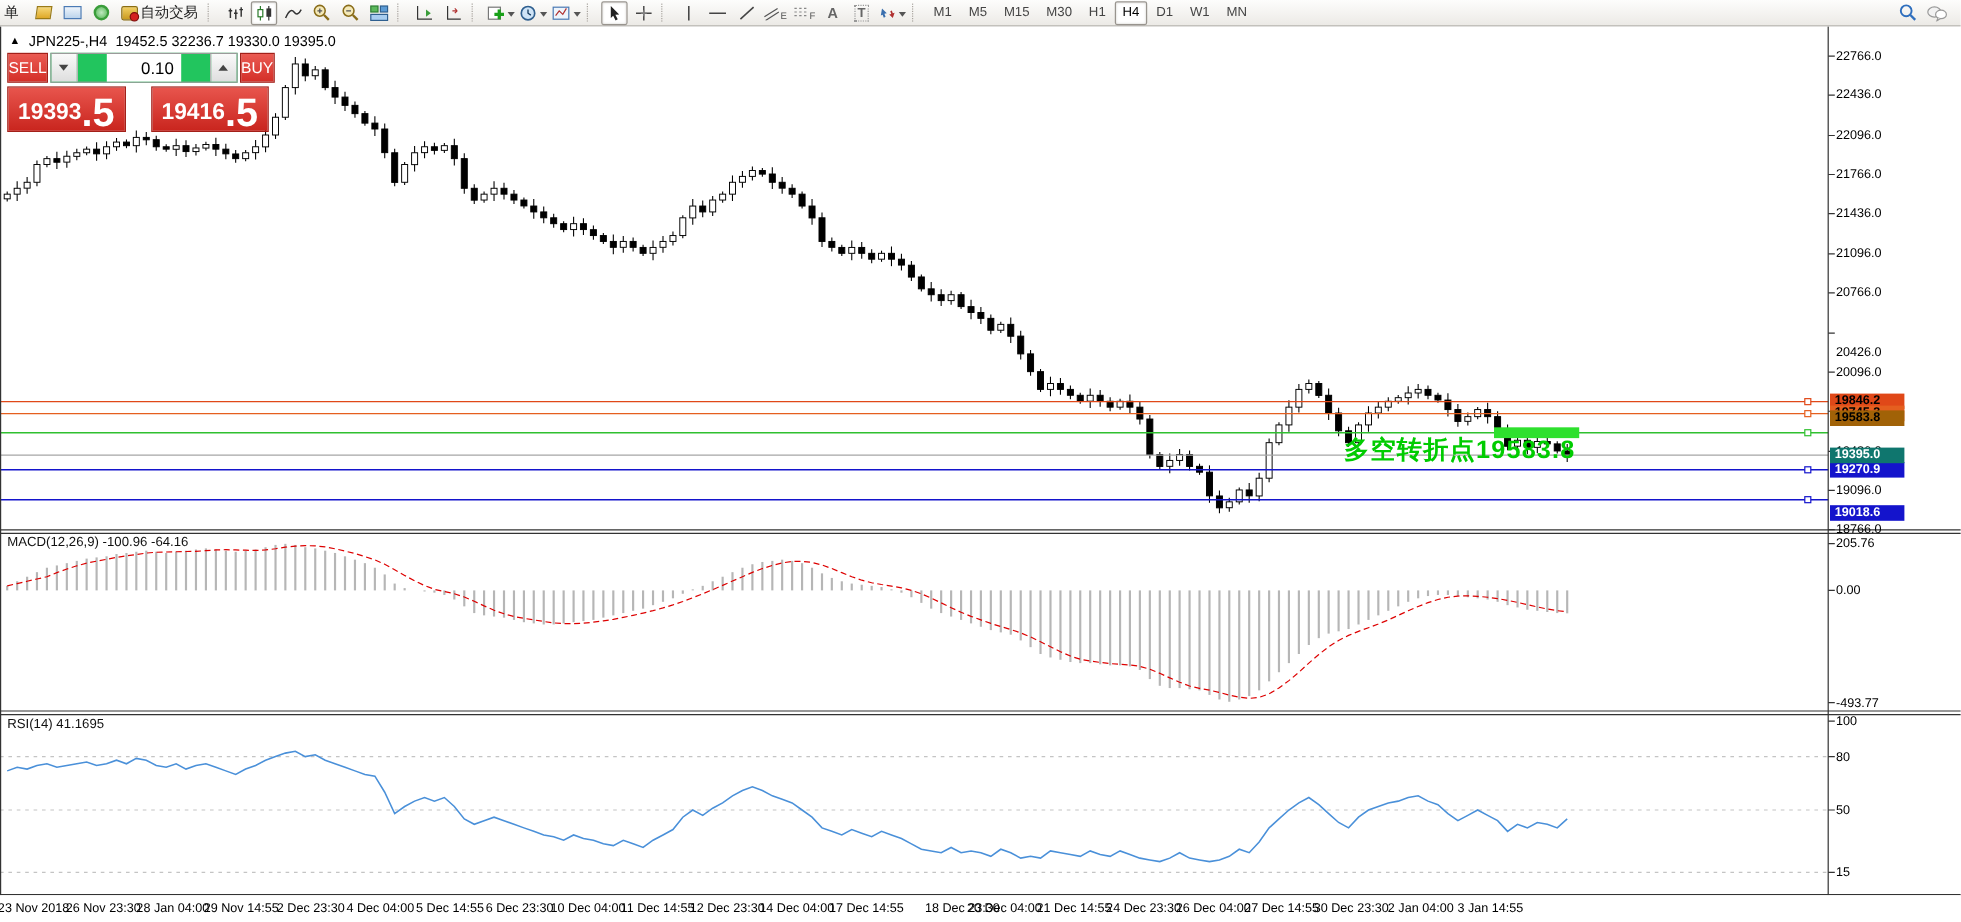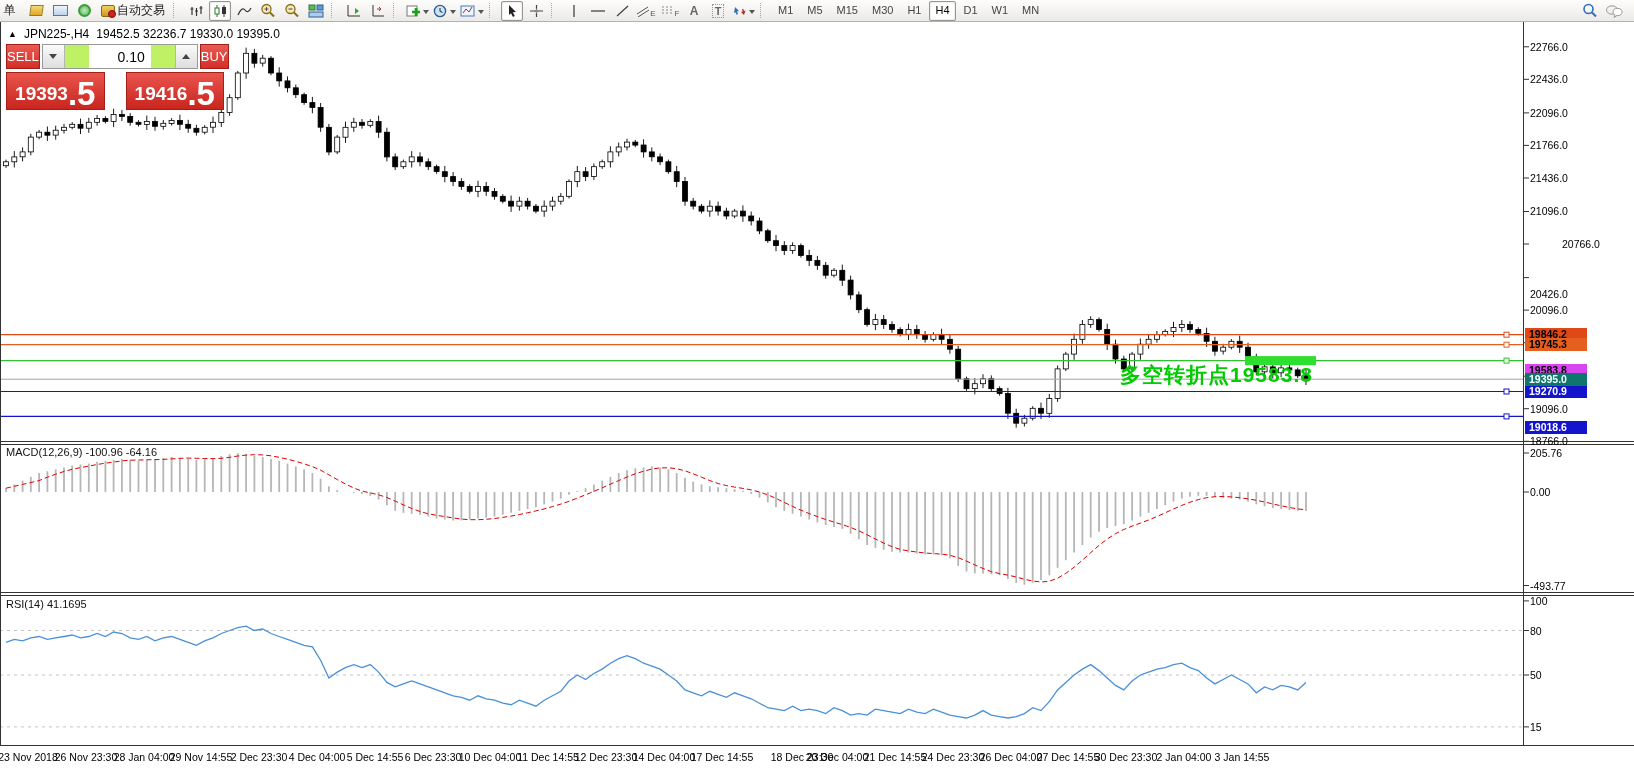--- a/index.html
+++ b/index.html
@@ -31,21 +31,21 @@
   .tletter{font-size:12px;color:#666;font-weight:bold;}
   .tbox{font-size:11px;color:#666;font-weight:bold;border:1px dotted #999;padding:0 2px;line-height:12px;}
   
   #symbol-header{position:absolute;left:8px;top:27px;font-size:12px;color:#000;display:flex;gap:7px;align-items:center;}
   #symbol-header .tri{font-size:9px;line-height:10px;}
   
   #trade-panel{position:absolute;left:6px;top:44px;width:218px;}
   .tp-row1{display:flex;height:25px;}
   .tp-btn{width:52px;background:linear-gradient(#ea5a52,#d42f28);color:#fff;font-size:13px;
     display:flex;align-items:center;justify-content:center;border:1px solid #a32019;}
-  .spinner{flex:1;display:flex;margin:0 2px;border:1px solid #9a9a9a;background:#bef264;gap:24px;}
+  .spinner{flex:1;display:flex;margin:0 2px;border:1px solid #9a9a9a;background:#22c55e;gap:24px;}
   .spin-btn{width:21px;background:linear-gradient(#fafafa,#dedede);display:flex;align-items:center;justify-content:center;}
   .spin-dn{border-right:1px solid #b5b5b5;}
   .spin-up{border-left:1px solid #b5b5b5;}
   .car-dn{width:0;height:0;border:4px solid transparent;border-top:5px solid #444;margin-top:4px;}
   .car-up{width:0;height:0;border:4px solid transparent;border-bottom:5px solid #444;margin-bottom:4px;}
   .vol-input{flex:1;border:0;outline:0;text-align:right;font-size:14px;padding:0 6px;color:#000;
     font-family:"Liberation Sans","DejaVu Sans",sans-serif;width:50px;}
   .tp-row2{display:flex;gap:21px;margin-top:3px;height:38px;}
   .px-box{flex:1;background:linear-gradient(#e8554d,#c9251e);border:1px solid #a32019;color:#fff;
     display:flex;align-items:flex-end;justify-content:center;padding-bottom:1px;}
@@ -643,39 +643,39 @@
 
     <div id="annotation" style="color: rgb(0, 204, 0);">多空转折点19583.8</div>
 
     <div id="yticks-main">
         <div class="ytick" style="position: absolute; left: 1530px; top: 41px;">22766.0</div>
         <div class="ytick" style="position: absolute; left: 1530px; top: 73px;">22436.0</div>
         <div class="ytick" style="position: absolute; left: 1530px; top: 107px;">22096.0</div>
         <div class="ytick" style="position: absolute; left: 1530px; top: 139px;">21766.0</div>
         <div class="ytick" style="position: absolute; left: 1530px; top: 172px;">21436.0</div>
         <div class="ytick" style="position: absolute; left: 1530px; top: 205px;">21096.0</div>
-        <div class="ytick" style="position: absolute; left: 1530px; top: 238px; margin-left: 32px;">20766.0</div>
+        <div class="ytick" style="position: absolute; left: 1530px; top: 238px;">20766.0</div>
         <div class="ytick" style="position: absolute; left: 1530px; top: 288px;">20426.0</div>
         <div class="ytick" style="position: absolute; left: 1530px; top: 304px;">20096.0</div>
         <div class="ytick" style="position: absolute; left: 1530px; top: 337px;">19766.0</div>
         <div class="ytick" style="position: absolute; left: 1530px; top: 370px;">19426.0</div>
         <div class="ytick" style="position: absolute; left: 1530px; top: 403px;">19096.0</div>
         <div class="ytick" style="position: absolute; left: 1530px; top: 435px;">18766.0</div>
         <div class="ytick" style="position: absolute; left: 1530px; top: 447px;">205.76</div>
         <div class="ytick" style="position: absolute; left: 1530px; top: 486px;">0.00</div>
         <div class="ytick" style="position: absolute; left: 1530px; top: 580px;">-493.77</div>
         <div class="ytick" style="position: absolute; left: 1530px; top: 595px;">100</div>
         <div class="ytick" style="position: absolute; left: 1530px; top: 625px;">80</div>
         <div class="ytick" style="position: absolute; left: 1530px; top: 669px;">50</div>
         <div class="ytick" style="position: absolute; left: 1530px; top: 721px;">15</div>
       </div>
     <div id="level-tags">
         <div class="price-tag" style="top: 328px; background: rgb(224, 72, 24); color: rgb(0, 0, 0);">19846.2</div>
         <div class="price-tag" style="top: 338px; background: rgb(229, 95, 31); color: rgb(0, 0, 0);">19745.3</div>
-        <div class="price-tag" style="top: 364px; background: #d946ef; color: rgb(0, 0, 0);">19583.8</div>
+        <div class="price-tag" style="top: 342px; background: #a16207; color: rgb(0, 0, 0);">19583.8</div>
         <div class="price-tag" style="top: 385px; background: rgb(20, 20, 204); color: rgb(255, 255, 255);">19270.9</div>
         <div class="price-tag" style="top: 410px; background: rgb(20, 20, 204); color: rgb(255, 255, 255); margin-top: 11px;">19018.6</div>
         <div class="price-tag" style="top: 373px; background: #0f766e; color: rgb(255, 255, 255);">19395.0</div>
       </div>
     <div id="xlabels">
         <div class="xlabel" style="left: 28px;">23 Nov 2018</div>
         <div class="xlabel" style="left: 86px;">26 Nov 23:30</div>
         <div class="xlabel" style="left: 144px;">28 Jan 04:00</div>
         <div class="xlabel" style="left: 201px;">29 Nov 14:55</div>
         <div class="xlabel" style="left: 259px;">2 Dec 23:30</div>

